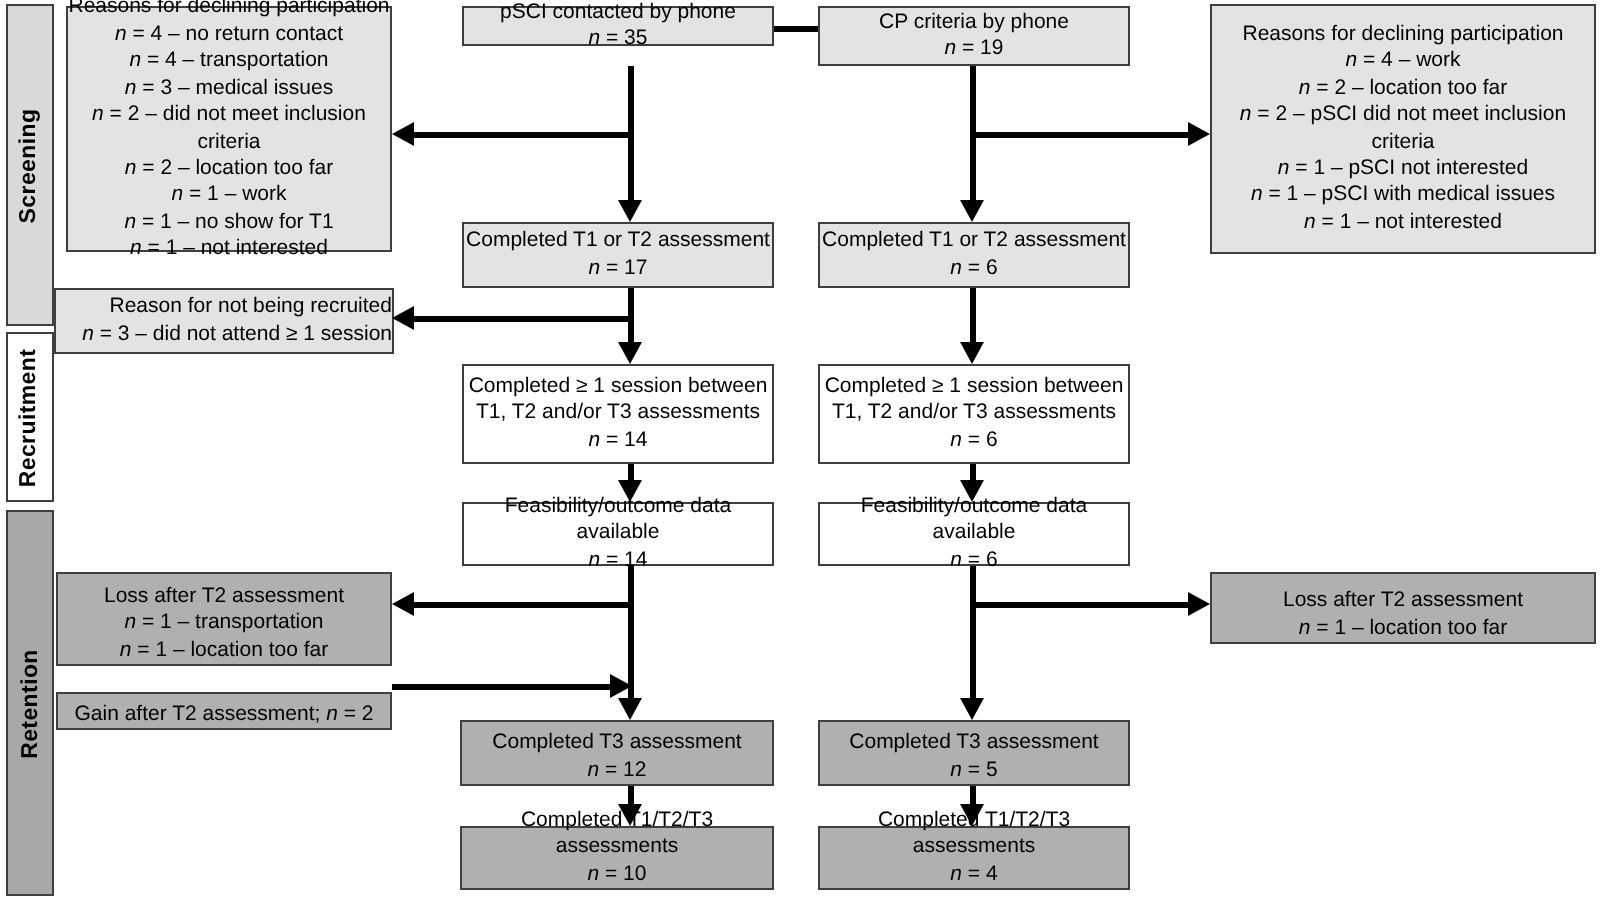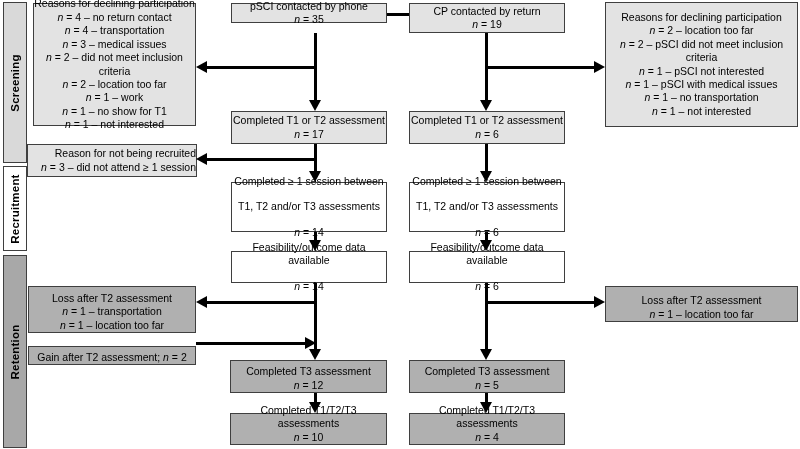--- a/index.html
+++ b/index.html
@@ -12,21 +12,21 @@
     font-family:"Liberation Sans","DejaVu Sans",sans-serif; color:#000;
     overflow:hidden;
   }
   .box{
     position:absolute; box-sizing:border-box;
     border:1.5px solid var(--border);
     display:flex; flex-direction:column; justify-content:center;
     text-align:center; font-size:10.5px; line-height:13.4px;
   }
   .tone-light{background:var(--box-light);}
-  .tone-white{background:var(--box-white);gap:12px;}
+  .tone-white{background:var(--box-white);}
   .tone-dark{background:var(--box-dark);justify-content:flex-end;}
   .sideseg{
     position:absolute; left:3px; width:24px; box-sizing:border-box;
     border:1.5px solid var(--border);
     display:flex; align-items:center; justify-content:center;
   }
   .sideseg span{
     transform:rotate(-90deg); white-space:nowrap;
     font-weight:bold; font-size:11.5px; letter-spacing:.2px;
   }
@@ -87,30 +87,30 @@
       <div><i>n</i> = 2 – location too far</div>
       <div><i>n</i> = 1 – work</div>
       <div><i>n</i> = 1 – no show for T1</div>
       <div><i>n</i> = 1 – not interested</div>
     </div>
   <div class="box tone-light" id="b-psci">
       <div>pSCI contacted by phone</div>
       <div><i>n</i> = 35</div>
     </div>
   <div class="box tone-light" id="b-cp">
-      <div>CP contacted by return</div>
+      <div>CP criteria by phone</div>
       <div><i>n</i> = 19</div>
     </div>
   <div class="box tone-light" id="b-reasons-right">
       <div>Reasons for declining participation</div>
+      <div><i>n</i> = 4 – work</div>
       <div><i>n</i> = 2 – location too far</div>
       <div><i>n</i> = 2 – pSCI did not meet inclusion criteria</div>
       <div><i>n</i> = 1 – pSCI not interested</div>
       <div><i>n</i> = 1 – pSCI with medical issues</div>
-      <div><i>n</i> = 1 – no transportation</div>
       <div><i>n</i> = 1 – not interested</div>
     </div>
   <div class="box tone-light" id="b-t1t2-left">
       <div>Completed T1 or T2 assessment</div>
       <div><i>n</i> = 17</div>
     </div>
   <div class="box tone-light" id="b-t1t2-right">
       <div>Completed T1 or T2 assessment</div>
       <div><i>n</i> = 6</div>
     </div>

